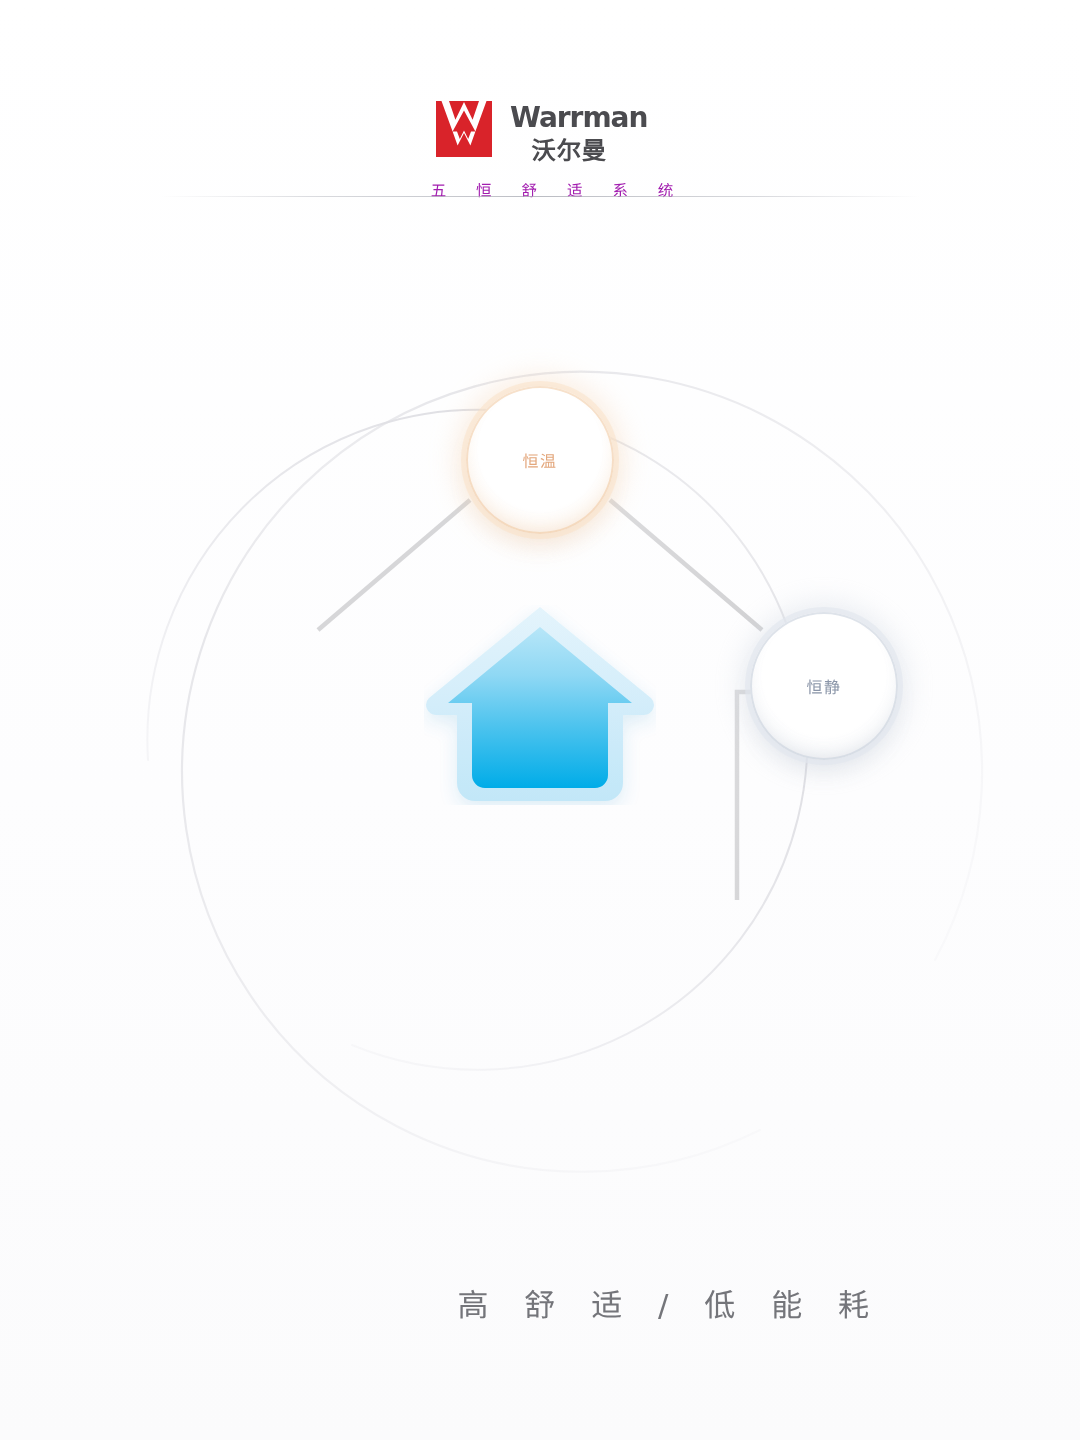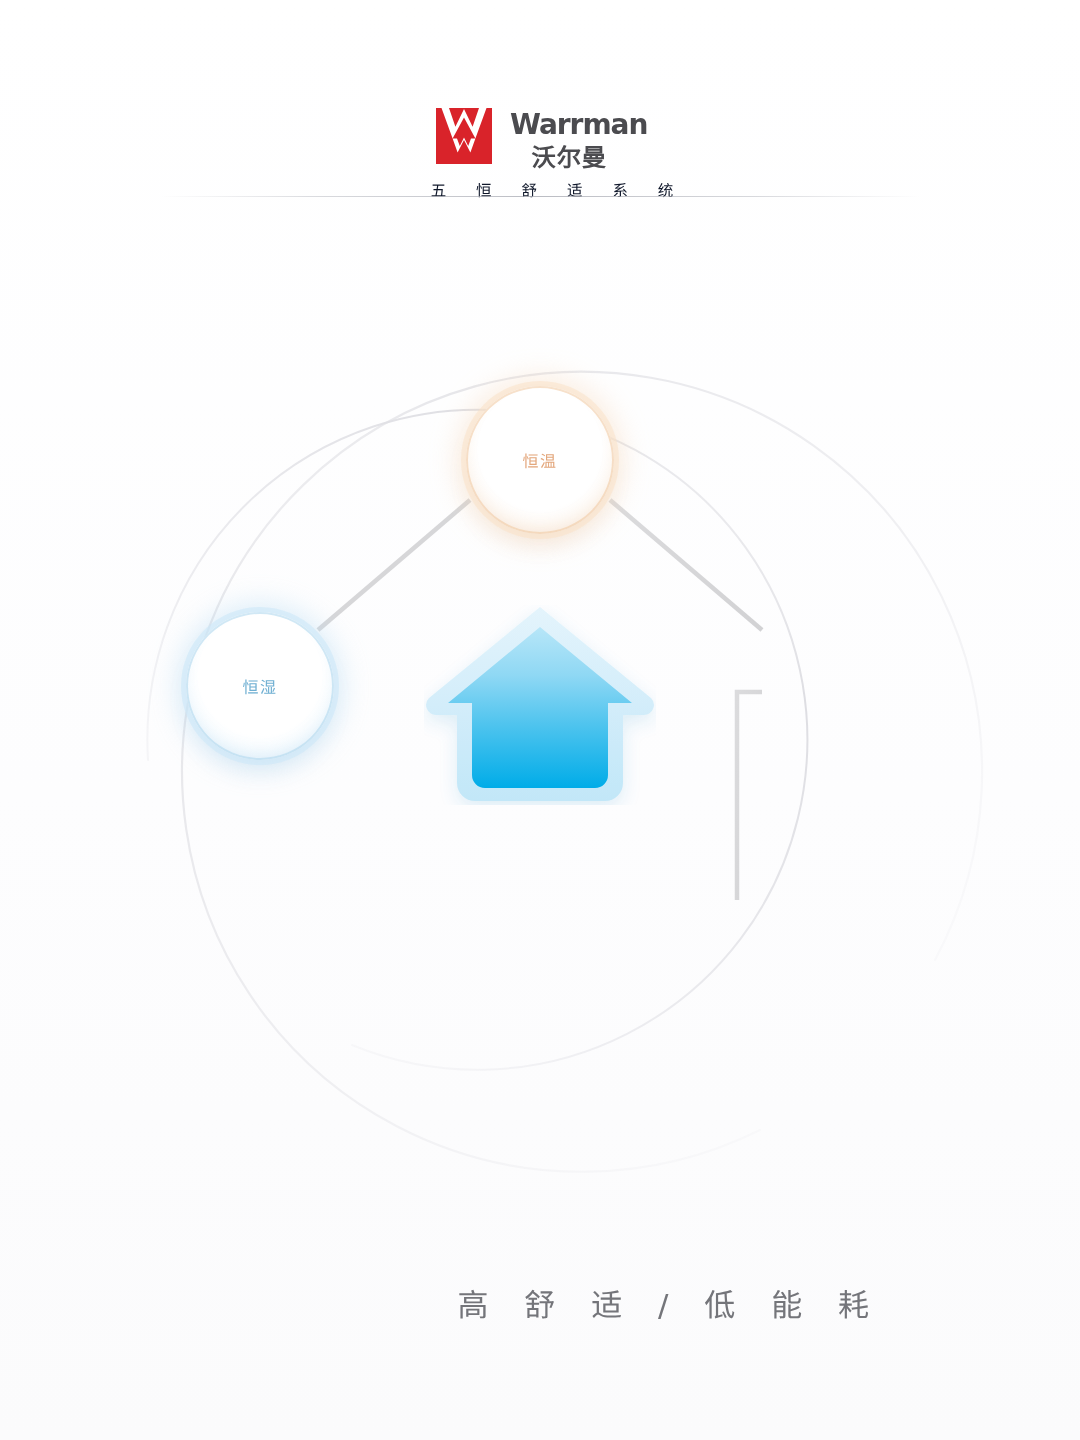--- a/index.html
+++ b/index.html
@@ -49,25 +49,25 @@
   .wordmark {
     height: 34px;
     display: block;
   }
   .wordmark-cn {
     height: 27px;
     display: block;
     margin-top: 2px;
   }
   .tagline {
-    margin-top: 7px;
+    margin-top: 14px;
     font-size: 15.5px;
     letter-spacing: 12.5px;
     text-indent: 12.5px;
-    color: #0f172a;
+    color: #a21caf;
     font-weight: 400;
     font-family: "DejaVu Sans", "Liberation Sans", sans-serif;
   }
   .header-divider {
     position: absolute;
     top: 196px;
     left: 160px;
     width: 760px;
     height: 1px;
     background: linear-gradient(90deg,
@@ -262,31 +262,31 @@
               background: radial-gradient(circle at 50% 42%, #ffffff 0%, #ffffff 54%, #fdf6ef 78%, #fbeedf 100%);
               box-shadow: 0 0 0 5px rgba(249,226,200,0.55),
                           0 0 26px 10px rgba(247,215,183,0.40),
                           0 14px 26px -8px rgba(190,150,110,0.18),
                           inset 0 -10px 18px -8px rgba(228,178,130,0.25);">
     <span class="ring" style="box-shadow: inset 0 0 0 2px rgba(241,200,160,0.55);"></span>
     <span class="gloss"></span>
     <span class="node-label" style="color:#E3A77C;">恒温</span>
   </div>
 
-  <div class="node" style="left:186px; top:412px;
-              background: radial-gradient(circle at 50% 42%, #ffffff 0%, #ffffff 54%, #f3fafe 76%, #e4f2fb 100%);
-              box-shadow: 0 0 0 5px rgba(205,232,248,0.6),
-                          0 0 26px 10px rgba(180,219,242,0.42),
-                          0 14px 26px -8px rgba(120,165,200,0.18),
-                          inset 0 -10px 18px -8px rgba(140,195,230,0.28);">
-    <span class="ring" style="box-shadow: inset 0 0 0 2px rgba(178,216,238,0.6);"></span>
+
+  <div class="node" style="left:750px; top:412px;
+              background: radial-gradient(circle at 50% 42%, #ffffff 0%, #ffffff 54%, #f7f8fa 76%, #eceff3 100%);
+              box-shadow: 0 0 0 5px rgba(226,231,238,0.65),
+                          0 0 26px 10px rgba(210,217,226,0.42),
+                          0 14px 26px -8px rgba(140,150,168,0.18),
+                          inset 0 -10px 18px -8px rgba(165,176,192,0.28);">
+    <span class="ring" style="box-shadow: inset 0 0 0 2px rgba(205,212,222,0.65);"></span>
     <span class="gloss"></span>
-    <span class="node-label" style="color:#6FAFD2;">恒湿</span>
+    <span class="node-label" style="color:#8A95A8;">恒静</span>
   </div>
-
 
 
 
   <div class="house-wrap">
     <svg class="house-svg" viewBox="0 0 232 200">
       <defs>
         <linearGradient id="houseGrad" x1="0" y1="0" x2="0" y2="1">
           <stop offset="0%" stop-color="#B7E6F8"></stop>
           <stop offset="30%" stop-color="#8FD8F4"></stop>
           <stop offset="62%" stop-color="#4CC3EE"></stop>

